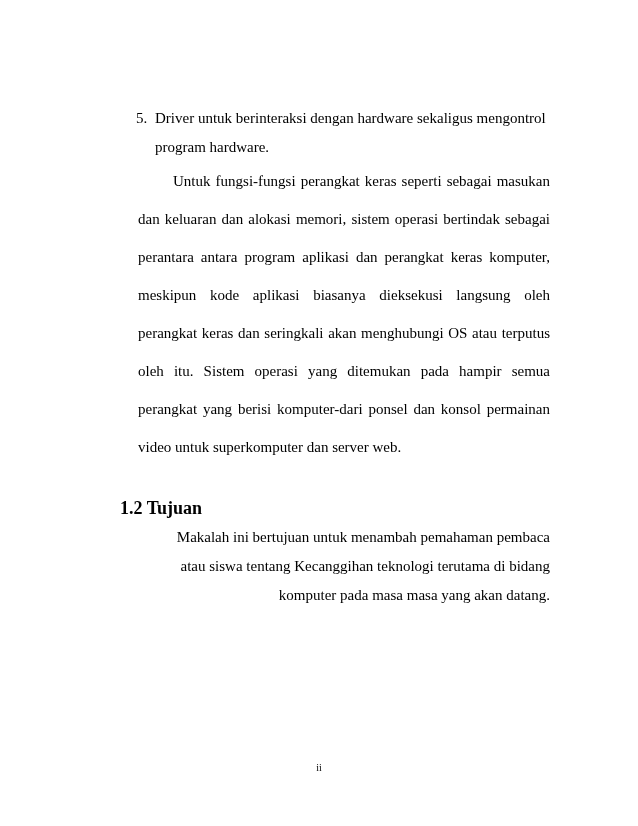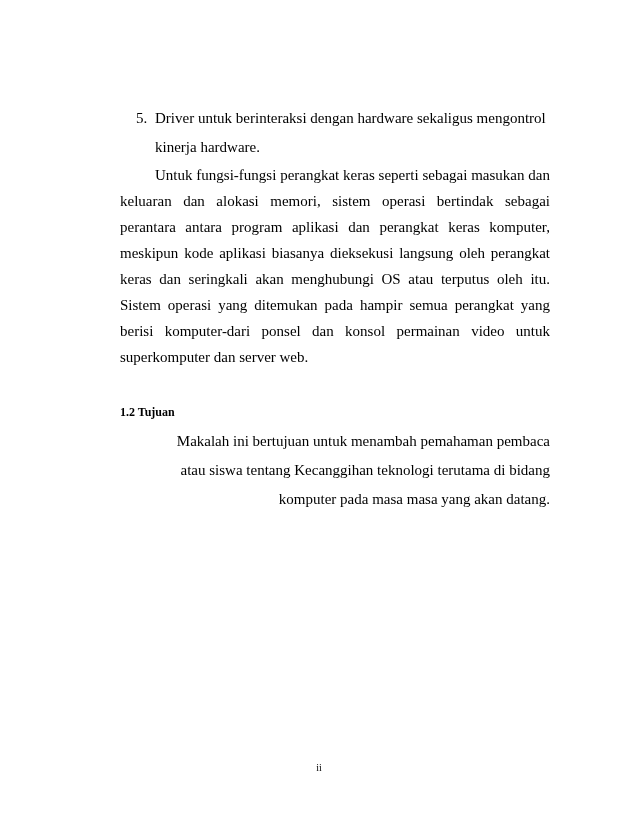--- a/index.html
+++ b/index.html
@@ -30,21 +30,22 @@
       width: 19px;
       flex-shrink: 0;
     }
     .list-text {
       flex: 1;
       max-width: 400px;
     }
     .body-paragraph {
       text-align: justify;
       text-indent: 35px;
-      line-height: 26px;
+      line-height: 38px;
+      margin-left: 18px;
     }
     .section-heading {
       font-weight: bold;
       line-height: 28.8px;
       margin-top: 28.8px;
     }
     .section-paragraph {
       text-align: right;
       text-indent: 35px;
       line-height: 28.8px;
@@ -60,25 +61,25 @@
     }
   </style>
 </head>
 <body>
 
 <div class="page">
   <div class="content">
 
     <div class="list-item">
       <span class="list-marker">5.</span>
-      <div class="list-text">Driver untuk berinteraksi dengan hardware sekaligus mengontrol kinerja hardware.</div>
+      <div class="list-text">Driver untuk berinteraksi dengan hardware sekaligus mengontrol program hardware.</div>
     </div>
 
     <p class="body-paragraph">Untuk fungsi-fungsi perangkat keras seperti sebagai masukan dan keluaran dan alokasi memori, sistem operasi bertindak sebagai perantara antara program aplikasi dan perangkat keras komputer, meskipun kode aplikasi biasanya dieksekusi langsung oleh perangkat keras dan seringkali akan menghubungi OS atau terputus oleh itu. Sistem operasi yang ditemukan pada hampir semua perangkat yang berisi komputer-dari ponsel dan konsol permainan video untuk superkomputer dan server web.</p>
 
-    <h2 class="section-heading" style="font-size:12px;">1.2 Tujuan</h2>
+    <h2 class="section-heading" style="font-size:18px;">1.2 Tujuan</h2>
 
     <p class="section-paragraph">Makalah ini bertujuan untuk menambah pemahaman pembaca atau siswa tentang Kecanggihan teknologi terutama di bidang komputer pada masa masa yang akan datang.</p>
 
   </div>
 
   <div class="page-number">ii</div>
 </div>
 
 </body></html>

